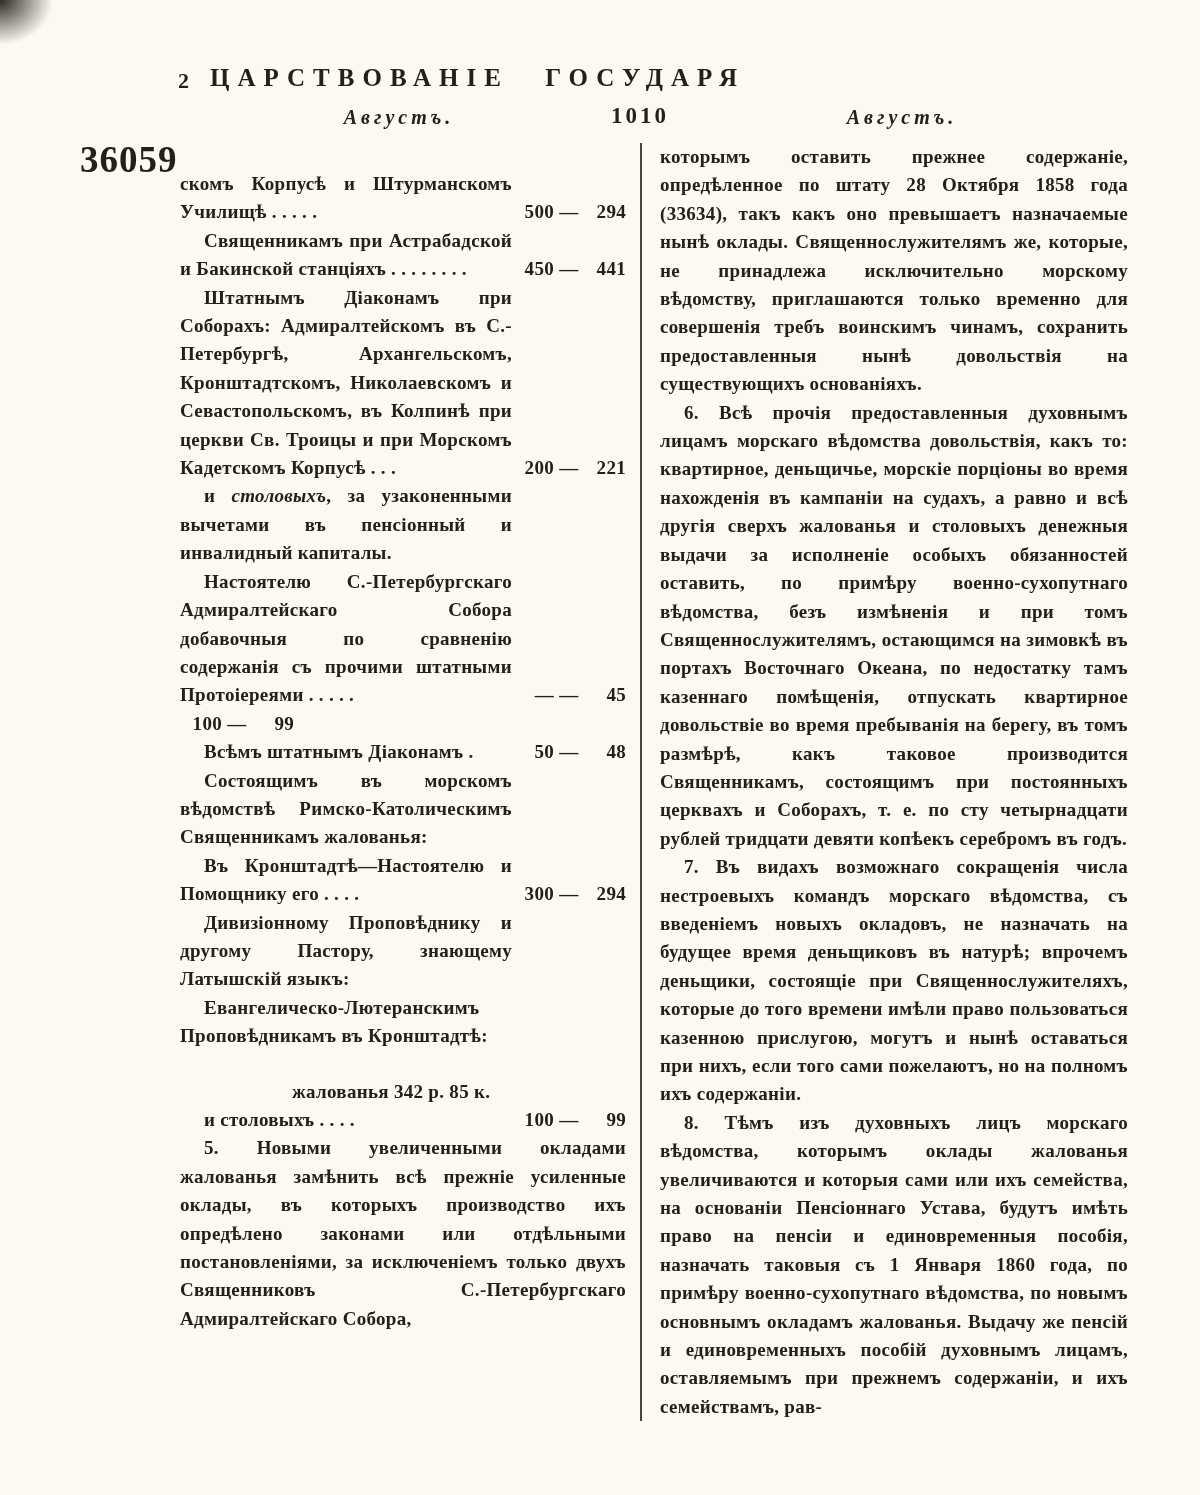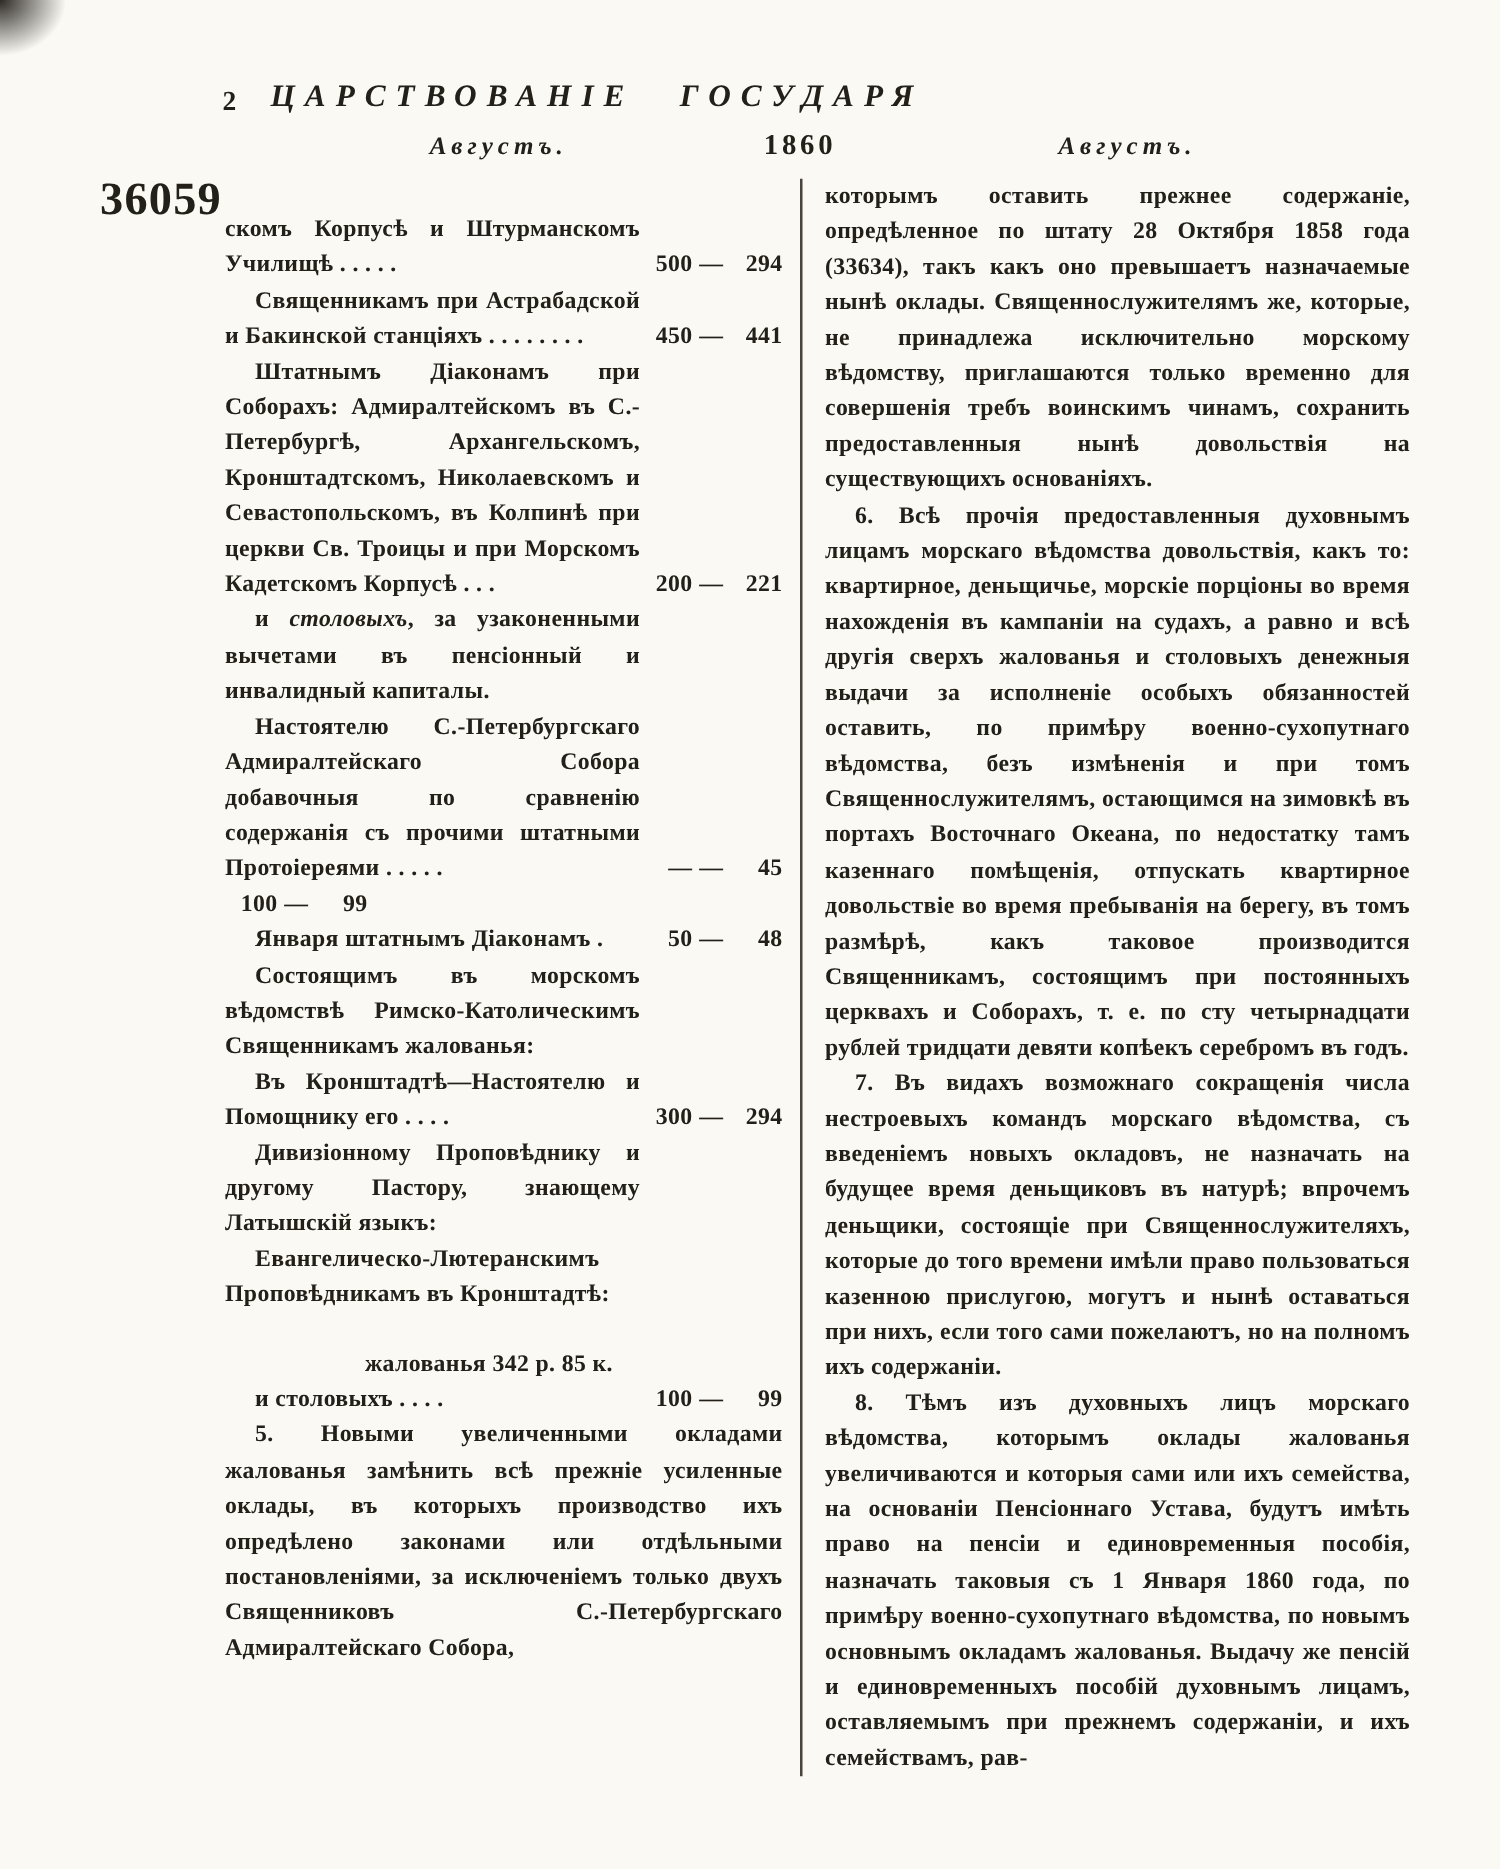--- a/index.html
+++ b/index.html
@@ -13,21 +13,21 @@
     background:#fbf9f3;color:#23201a;
   }
   .corner-smudge{
     position:absolute;top:0;left:0;width:52px;height:44px;
     background:radial-gradient(ellipse at 0 0, rgba(22,19,15,.9), rgba(22,19,15,0) 72%);
   }
   
   .page-num{position:absolute;top:68px;left:178px;font-size:22px;font-weight:bold;}
   .title{
     position:absolute;top:64px;left:0;width:955px;text-align:center;
-    font-size:25px;font-weight:bold;letter-spacing:8px;word-spacing:22px;font-style:italic;
+    font-size:25px;font-weight:bold;letter-spacing:8px;word-spacing:22px;
   }
   .month{
     position:absolute;top:106px;font-size:20px;font-weight:bold;font-style:italic;
     letter-spacing:4px;
   }
   .month-left{left:268px;width:262px;text-align:center;}
   .month-right{left:762px;width:280px;text-align:center;}
   .year{
     position:absolute;top:103px;left:520px;width:240px;text-align:center;
     font-size:23px;font-weight:bold;letter-spacing:3px;
@@ -59,21 +59,21 @@
 </head>
 <body>
 
 <div class="page">
 
   <div class="corner-smudge"></div>
 
   <div class="page-num">2</div>
   <div class="title">ЦАРСТВОВАНІЕ ГОСУДАРЯ</div>
   <div class="month month-left">Августъ.</div>
-  <div class="year">1860</div>
+  <div class="year">1010</div>
   <div class="month month-right">Августъ.</div>
   <div class="law-number">36059</div>
 
   <div class="main">
 
     <div class="col col-left">
 
       <div class="entry">
         <div class="etext noind">скомъ Корпусѣ и Штурманскомъ Училищѣ . . . . .</div>
         <div class="amts">
@@ -116,21 +116,21 @@
 
       <div class="entry">
         <div class="amts">
           <span class="a1">100</span>
           <span class="ad">—</span>
           <span class="a2">99</span>
         </div>
       </div>
 
       <div class="entry">
-        <div class="etext ind">Января штатнымъ Діаконамъ .</div>
+        <div class="etext ind">Всѣмъ штатнымъ Діаконамъ .</div>
         <div class="amts">
           <span class="a1">50</span>
           <span class="ad">—</span>
           <span class="a2">48</span>
         </div>
       </div>
 
       <div class="entry">
         <div class="etext ind">Состоящимъ въ морскомъ вѣдомствѣ Римско-Католическимъ Священникамъ жалованья:</div>
       </div>

